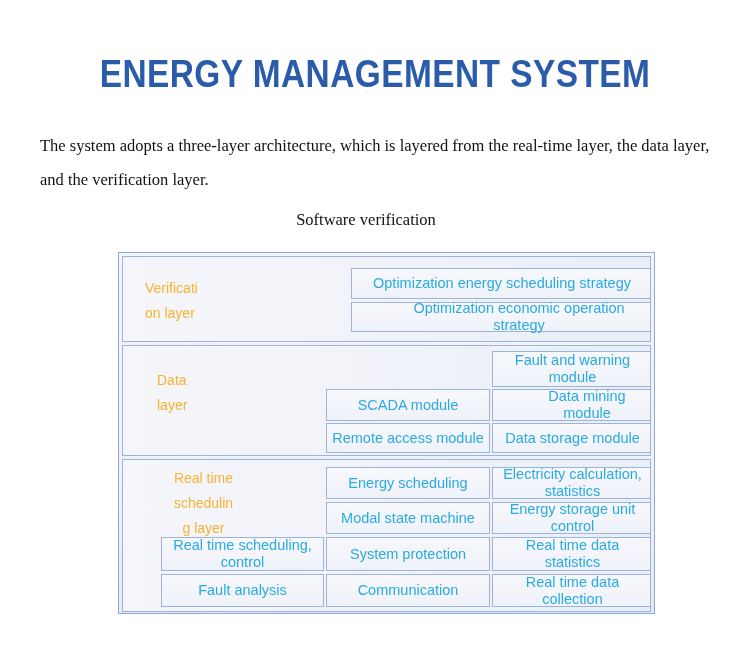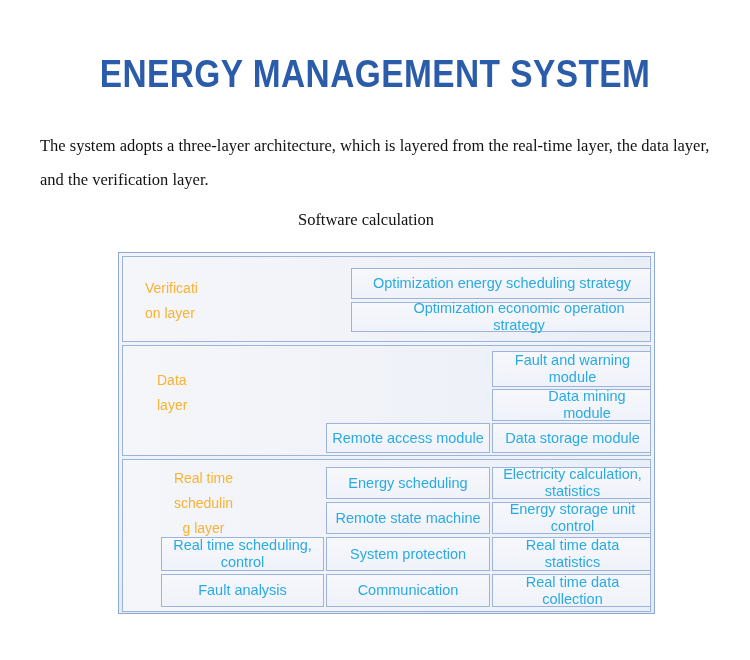--- a/index.html
+++ b/index.html
@@ -128,58 +128,59 @@
   .col-c { left: 369px; width: 161px; }
 </style>
 </head>
 <body>
 
 <h1 class="page-title">ENERGY MANAGEMENT SYSTEM</h1>
 
 <p class="intro">The system adopts a three-layer architecture, which is layered from the real-time layer, the data layer, and the verification layer.</p>
 
 <div class="fig-caption">
-  <span class="cap-inner">Software calculation</span>
+  <span class="cap-inner">Software verification</span>
 </div>
 
 <div class="diagram">
 
   <div class="layer layer-verification">
     <div class="layer-title title-verification">Verificati
 on layer</div>
 
     <div class="mod col-wide" style="top:11px;height:31px;">Optimization energy scheduling strategy</div>
 
     <div class="mod col-wide" style="top:45px;height:30px;padding-left:37px;">Optimization economic operation strategy</div>
   </div>
 
   <div class="layer layer-data">
     <div class="layer-title title-data">Data
 layer</div>
 
     <div class="mod col-c" style="top:5px;height:36px;">Fault and warning module</div>
 
+    <div class="mod col-b" style="top:43px;height:32px;">SCADA module</div>
 
     <div class="mod col-c" style="top:43px;height:32px;padding-left:32px;">Data mining module</div>
 
     <div class="mod col-b" style="top:77px;height:30px;">Remote access module</div>
 
     <div class="mod col-c" style="top:77px;height:30px;">Data storage module</div>
   </div>
 
   <div class="layer layer-realtime">
     <div class="layer-title title-realtime">Real time
 schedulin
 g layer</div>
 
     <div class="mod col-b" style="top:7px;height:32px;">Energy scheduling</div>
 
     <div class="mod col-c" style="top:7px;height:32px;">Electricity calculation, statistics</div>
 
-    <div class="mod col-b" style="top:42px;height:32px;">Remote state machine</div>
+    <div class="mod col-b" style="top:42px;height:32px;">Modal state machine</div>
 
     <div class="mod col-c" style="top:42px;height:32px;">Energy storage unit control</div>
 
     <div class="mod col-a" style="top:77px;height:34px;">Real time scheduling, control</div>
 
     <div class="mod col-b" style="top:77px;height:34px;">System protection</div>
 
     <div class="mod col-c" style="top:77px;height:34px;">Real time data statistics</div>
 
     <div class="mod col-a" style="top:114px;height:33px;">Fault analysis</div>

